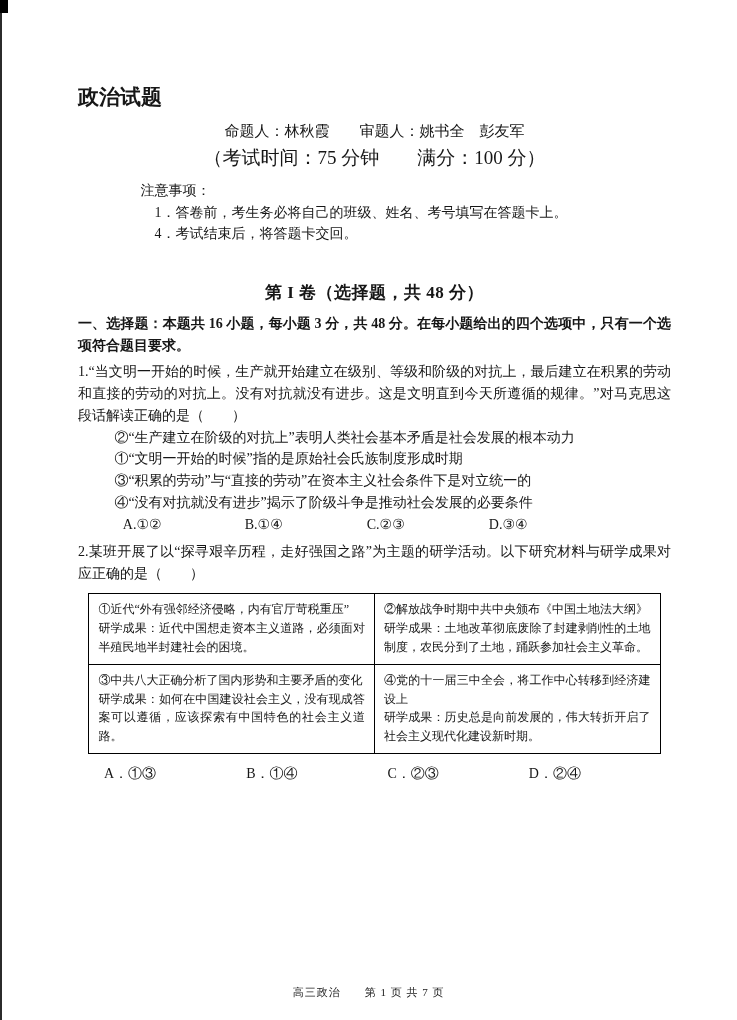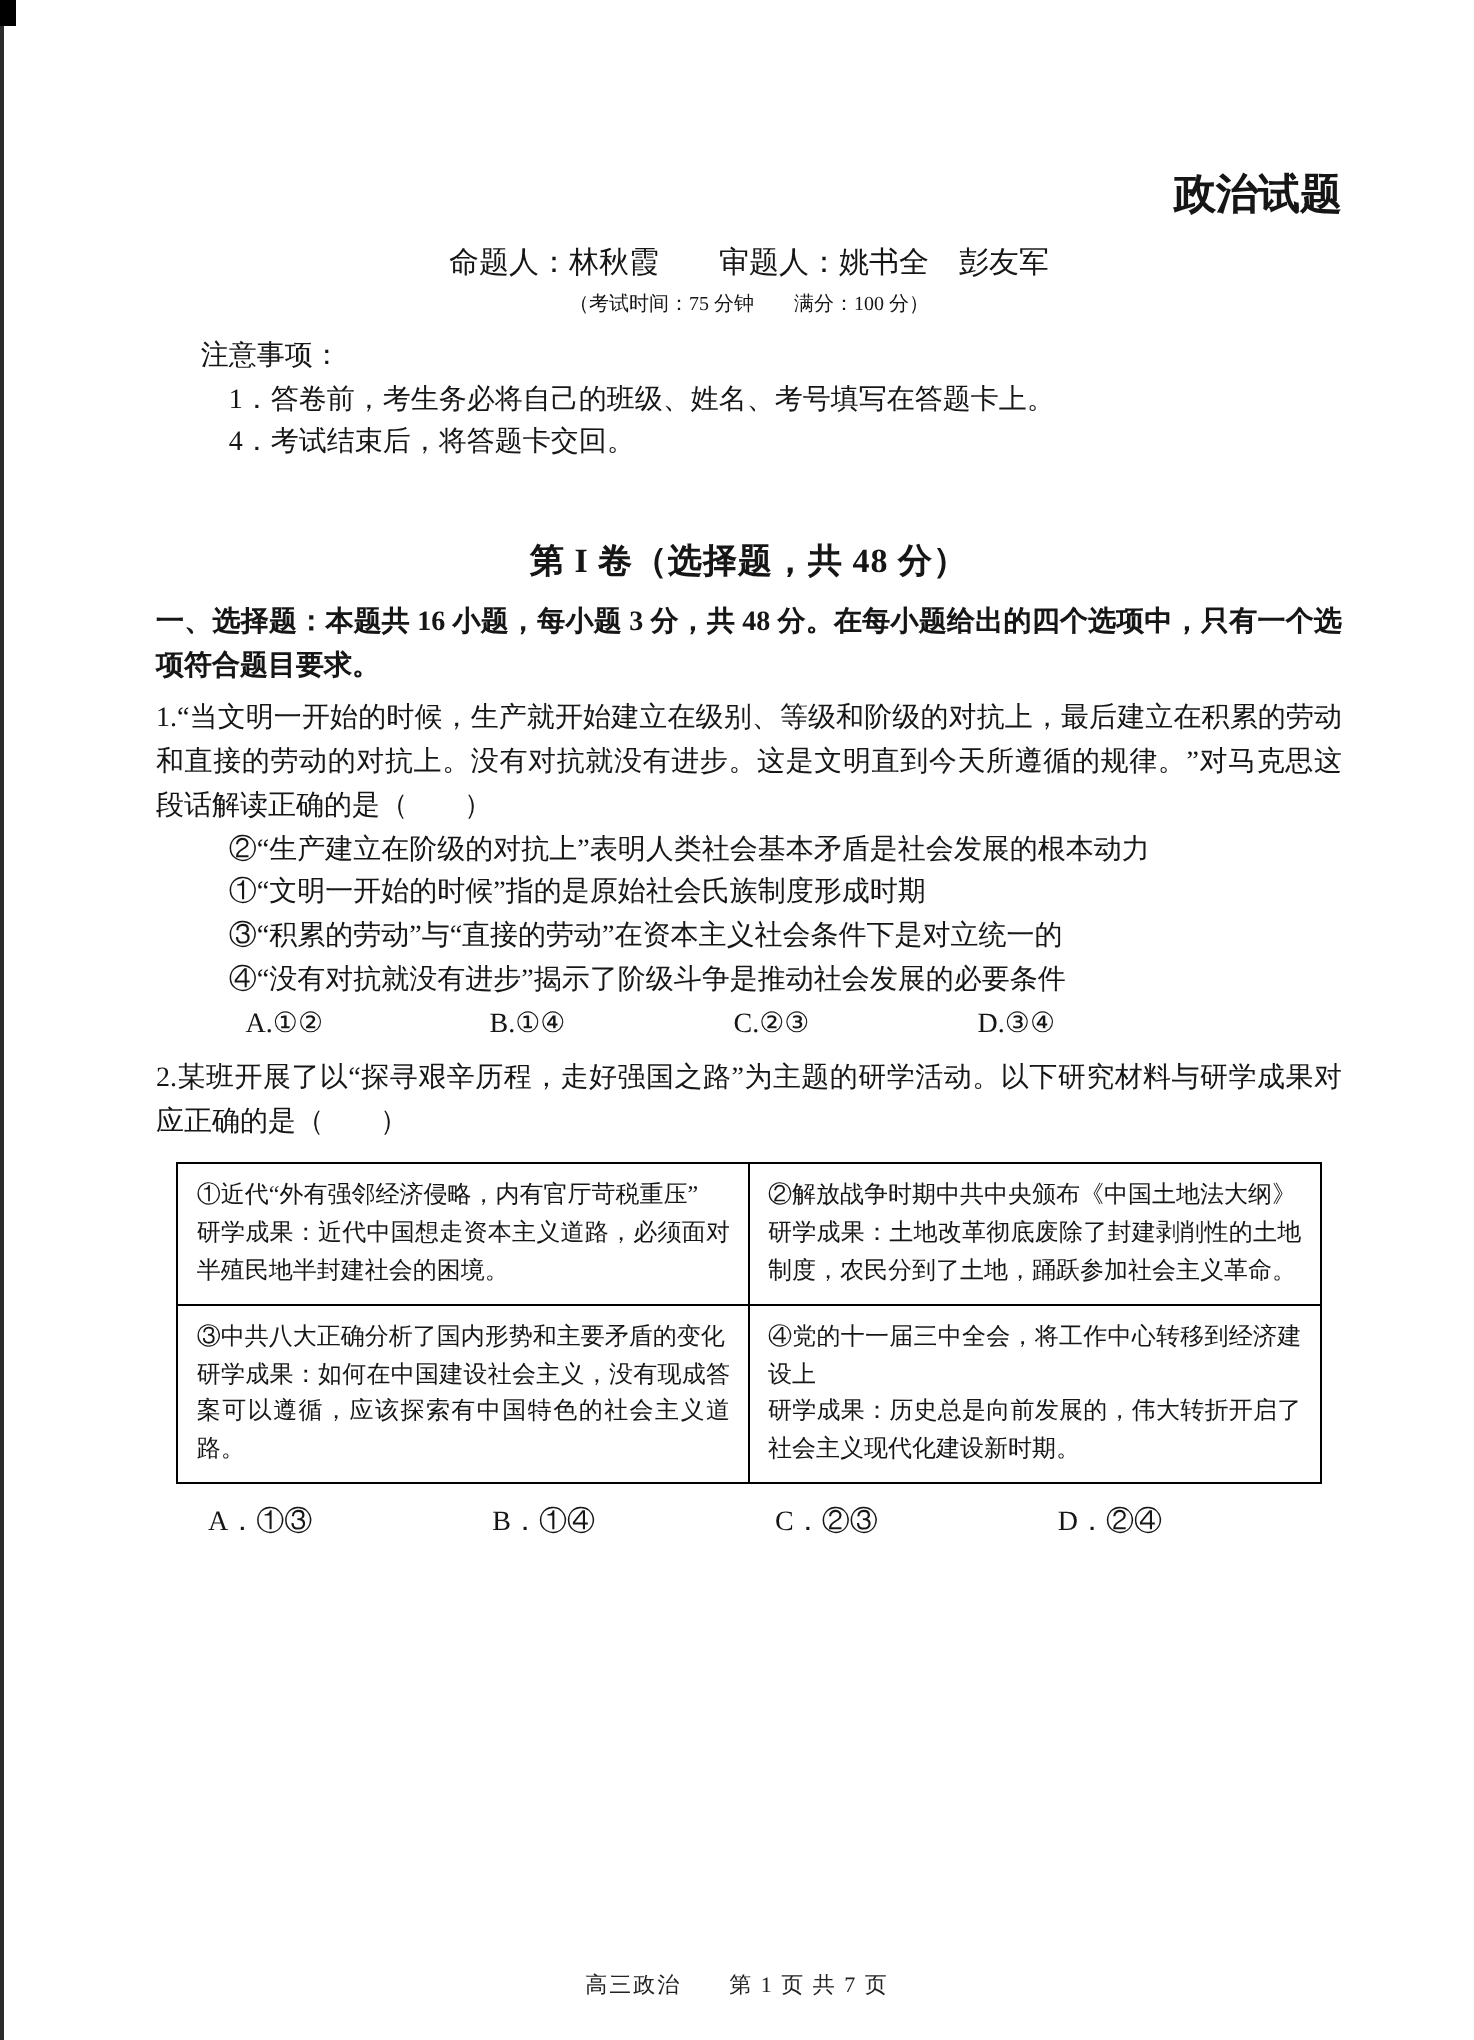--- a/index.html
+++ b/index.html
@@ -21,30 +21,30 @@
   .page {
     position: absolute; inset: 0;
     padding: 76px 66px 0 78px;
   }
   .title {
     font-size: 21px; font-weight: 700;
     text-align: center; letter-spacing: 0.5px;
   }
   .subtitle {
     font-size: 21px; font-weight: 700;
-    text-align: right; margin-top: 7px;
+    text-align: left; margin-top: 7px;
   }
   .authors {
     font-size: 15px; text-align: center; margin-top: 11px;
   }
   .exam-info {
-    font-size: 10px; text-align: center; margin-top: 4px;
+    font-size: 19px; text-align: center; margin-top: 4px;
   }
   .body-text { font-size: 14px; line-height: 1.55; }
-  .notice { margin-top: 9px; }
+  .notice { margin-top: 9px; margin-left: 40px; }
   .notice-label { text-indent: 1.6em; }
   .notice-item { text-indent: 2.6em; text-align: justify; }
   .section-title {
     font-size: 17px; font-weight: 700; text-align: center;
     margin: 36px 0 9px 0; letter-spacing: 0.5px;
   }
   .intro { font-weight: 700; text-align: justify; }
   .stem { text-align: justify; margin-top: 5px; }
   .option { text-indent: 2.6em; text-align: justify; }
   .answer-row-1 { text-indent: 1.6em; margin-top: 1px; }

